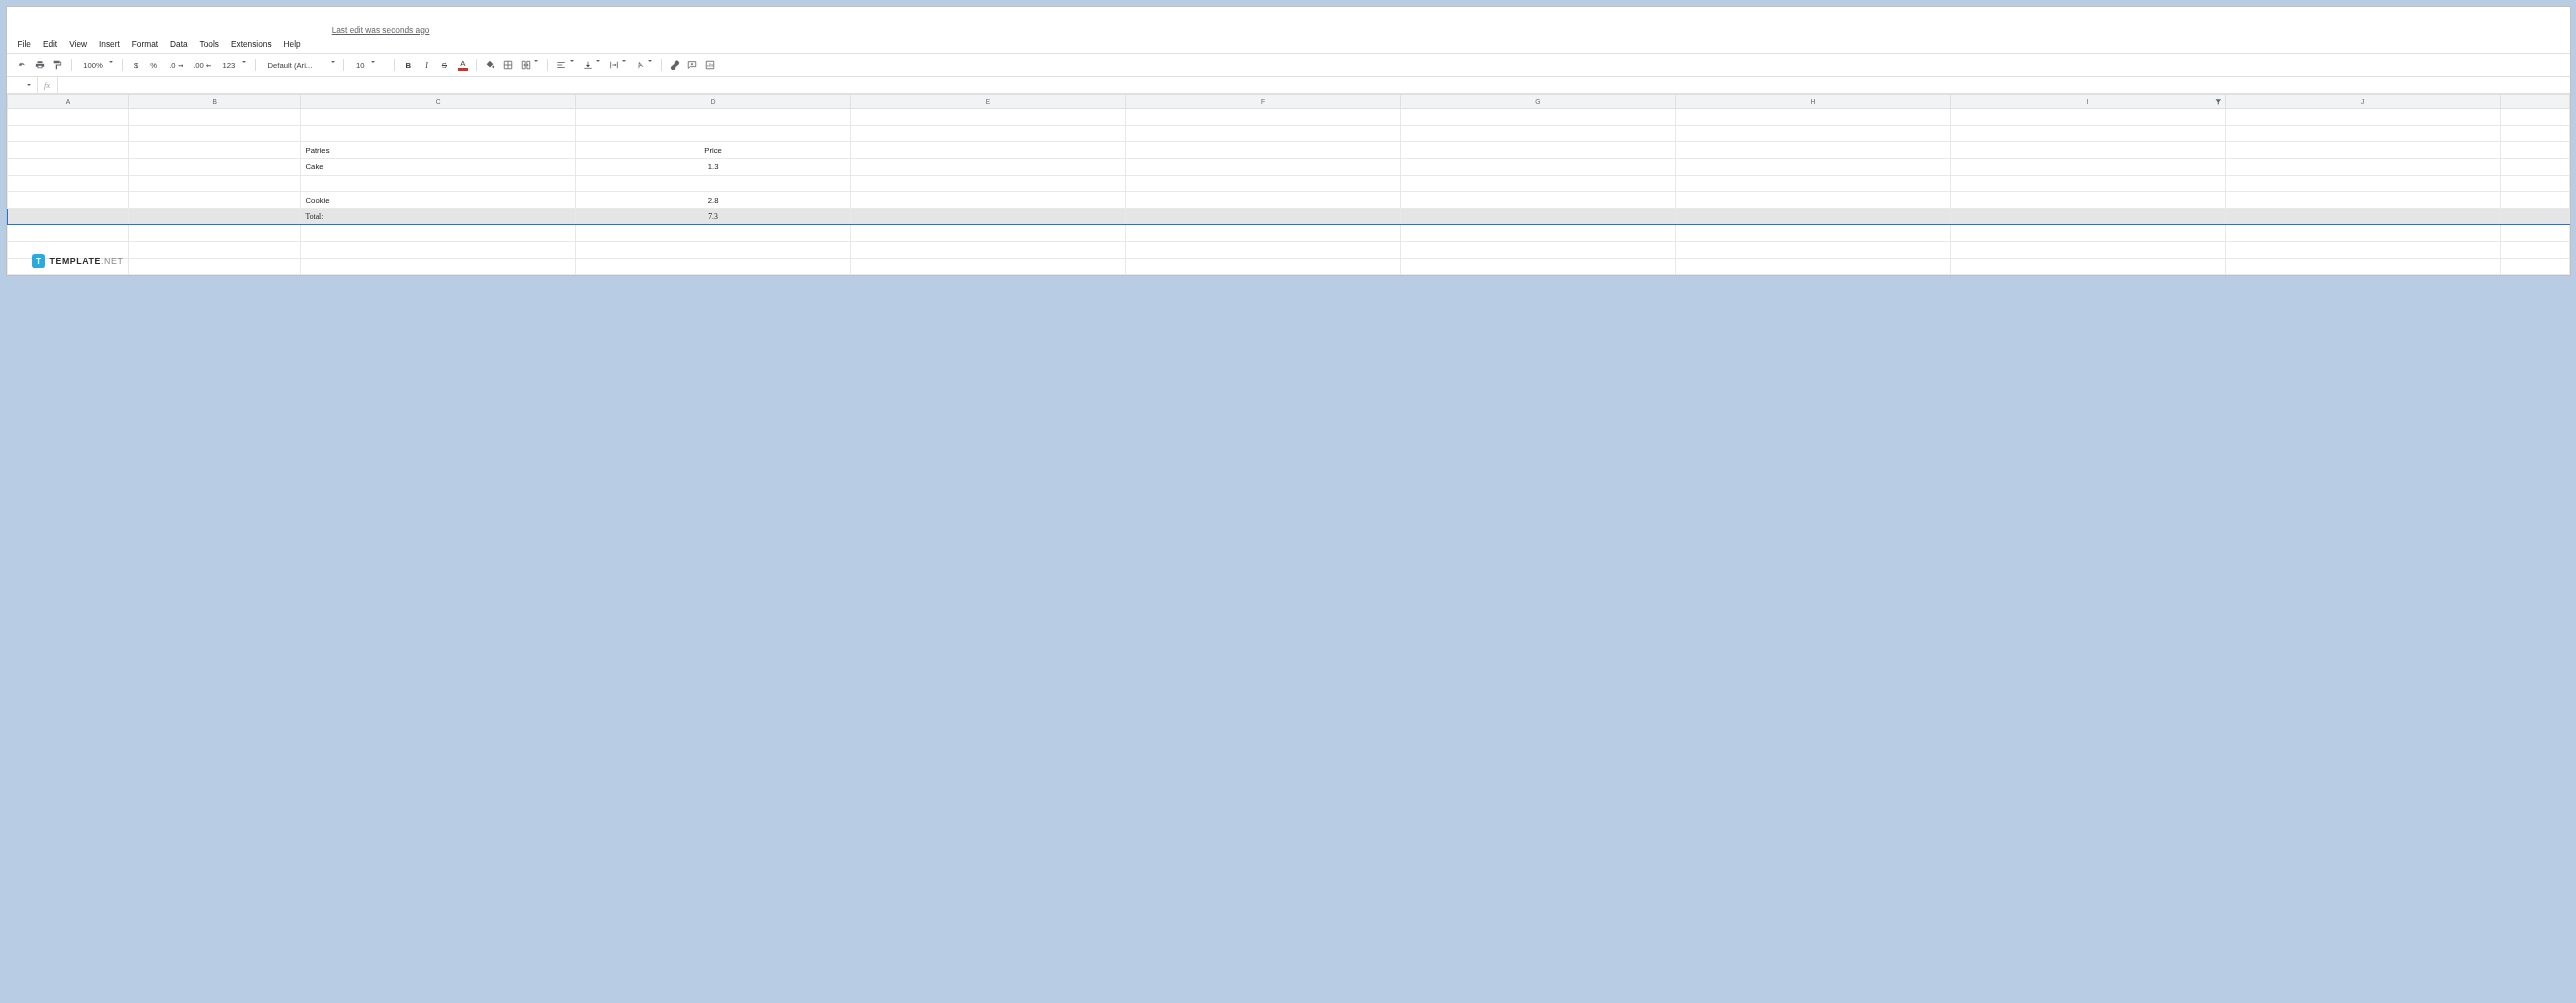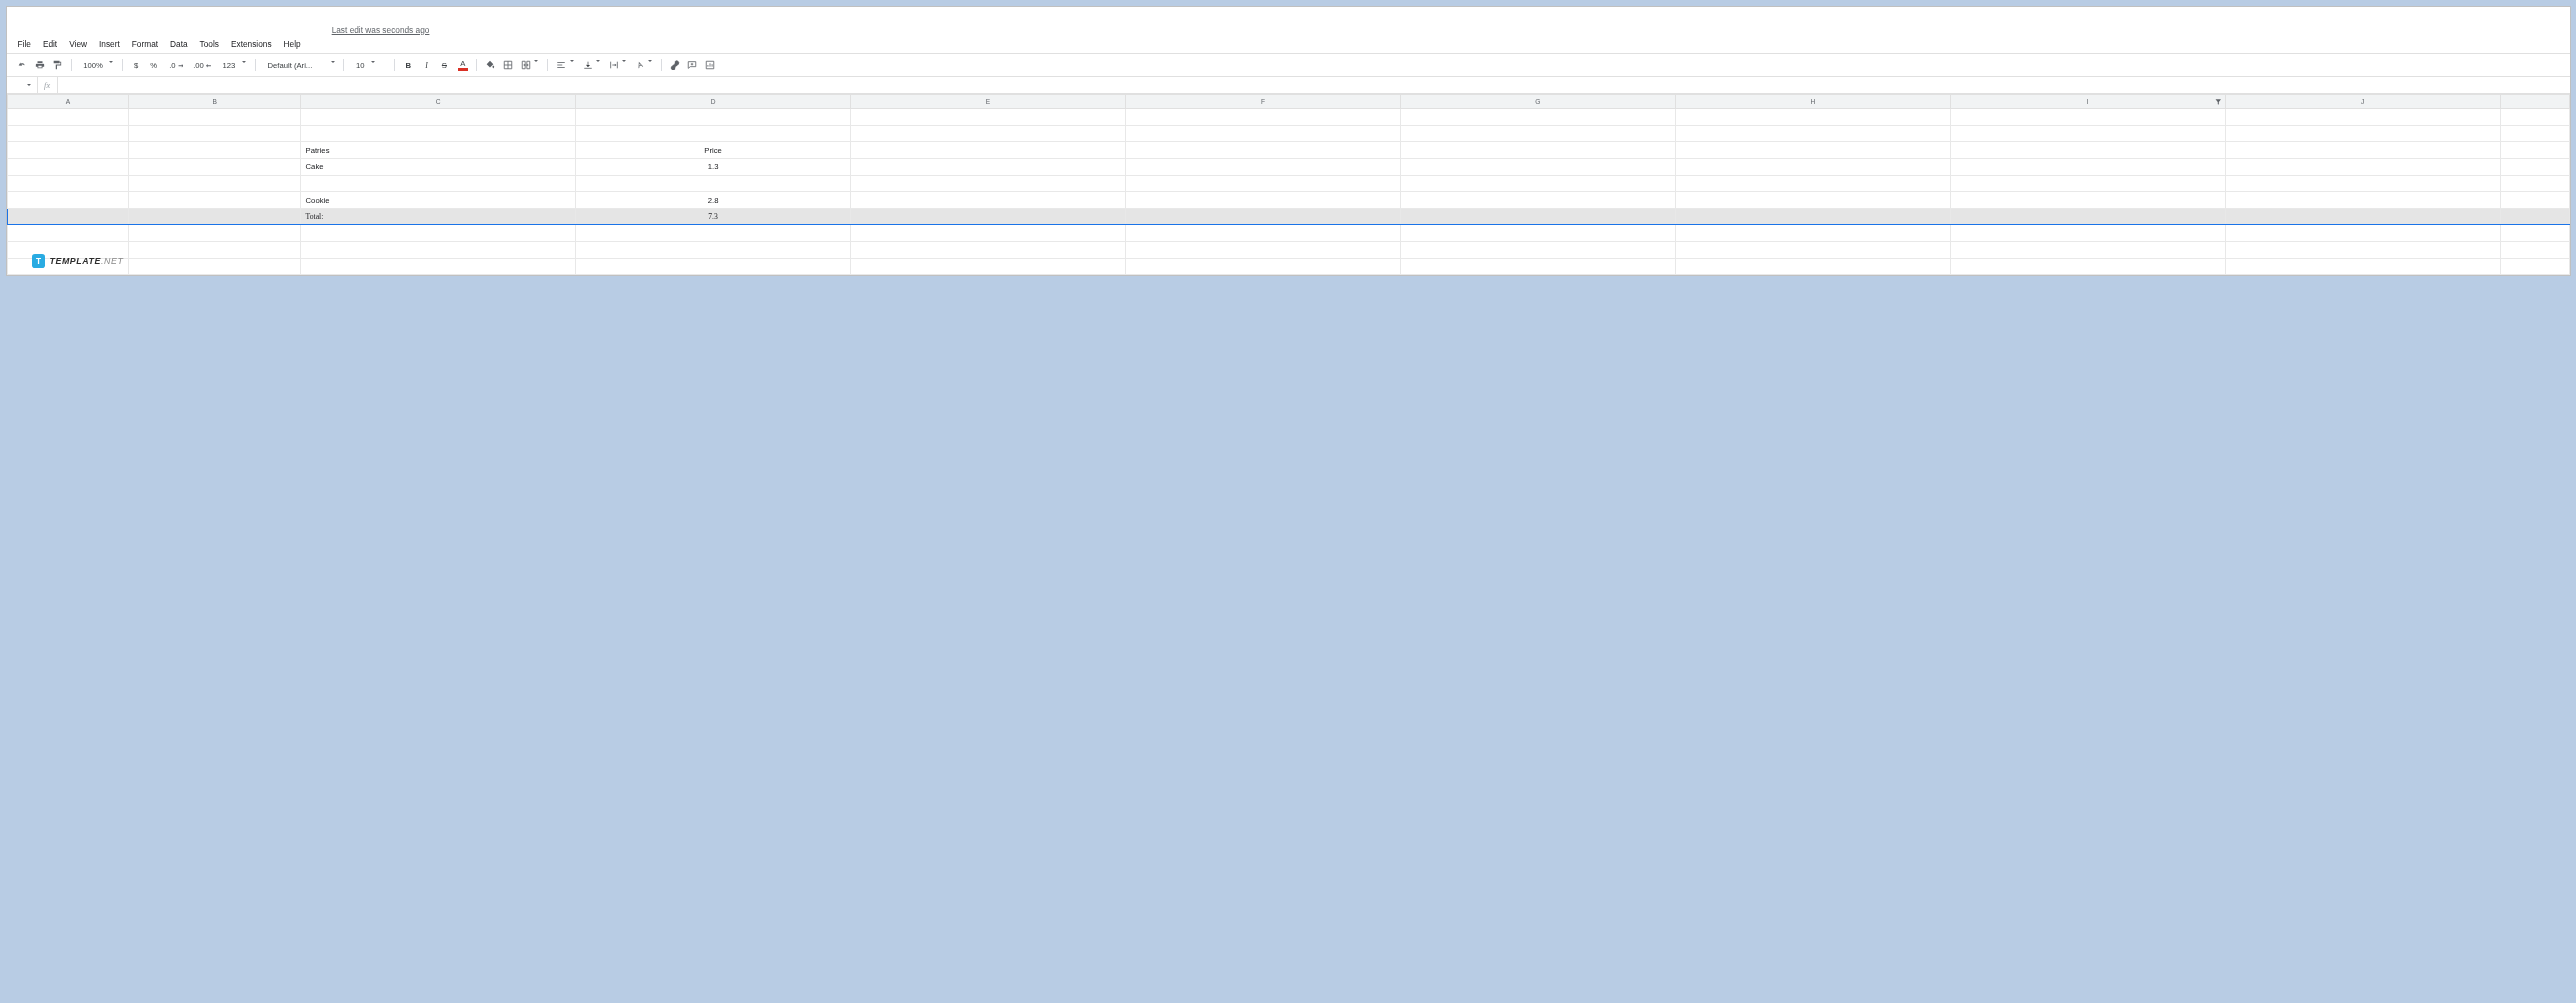--- a/index.html
+++ b/index.html
@@ -163,21 +163,20 @@
     justify-content: center;
     color: #fff;
     font-weight: bold;
     font-size: 8.3px;
   }
   .watermark .wm-text {
     font-weight: bold;
     letter-spacing: 0.6px;
     color: #2d2d2d;
     font-size: 8.8px;
-    font-style: italic;
   }
   .watermark .wm-text .net { font-weight: normal; color: #888; }
   svg { display: block; }
 </style>
 </head>
 <body>
 
 <div class="app">
 
   <div class="menubar">

